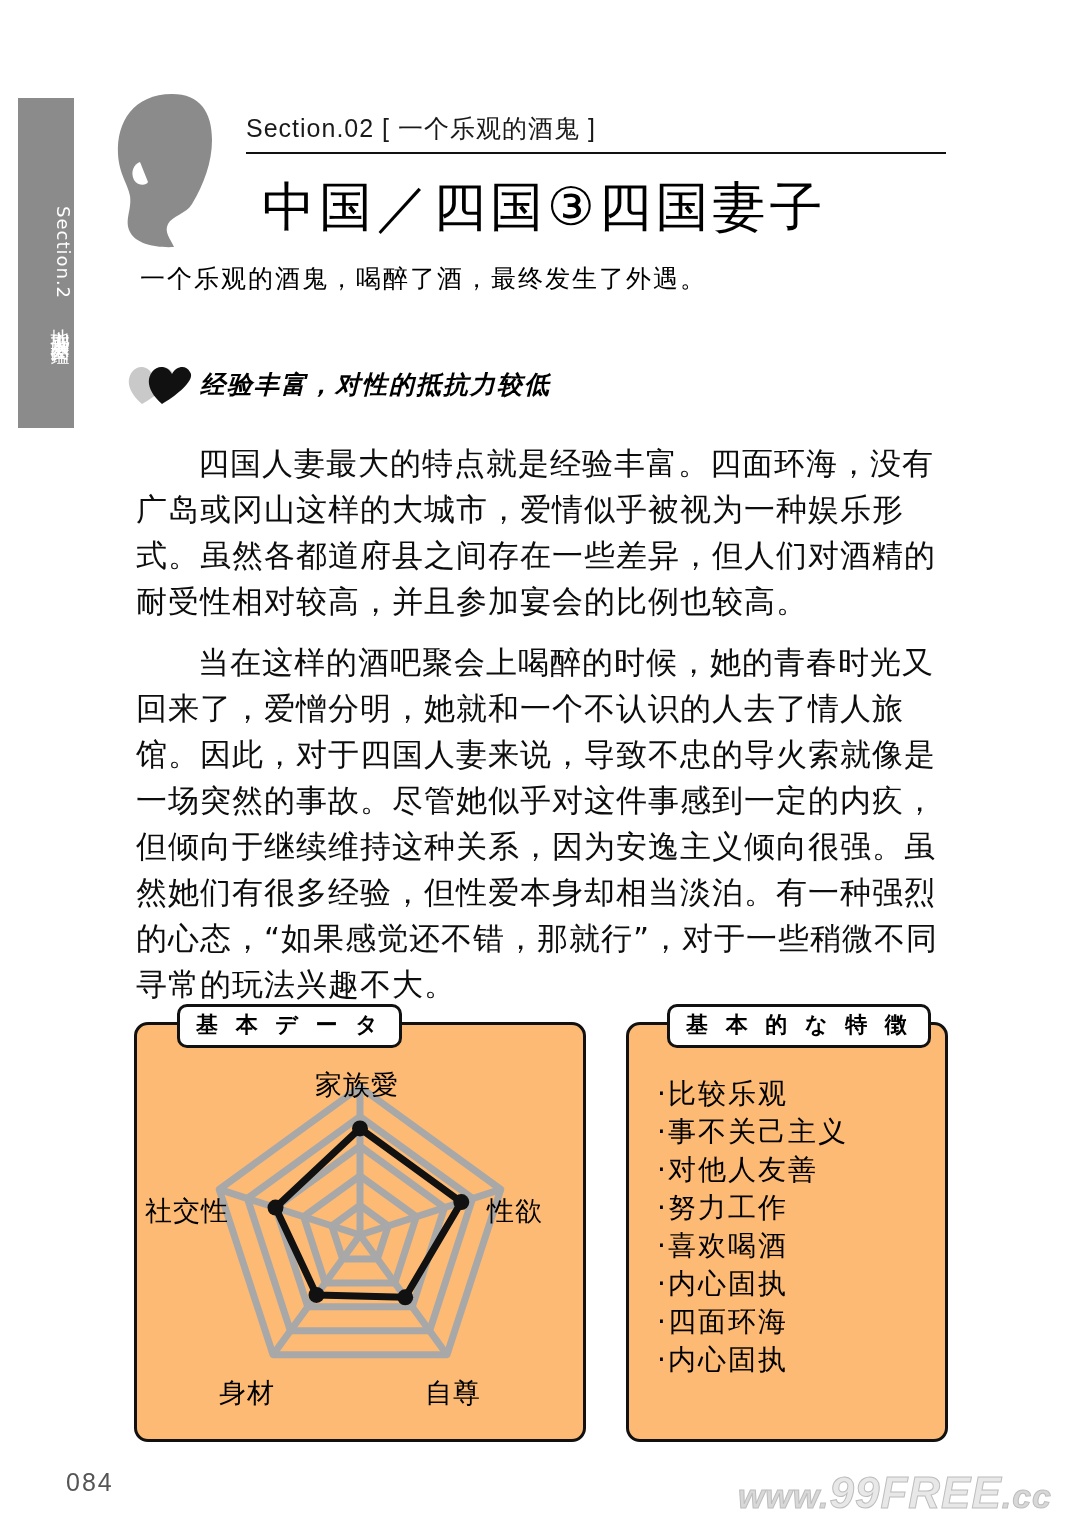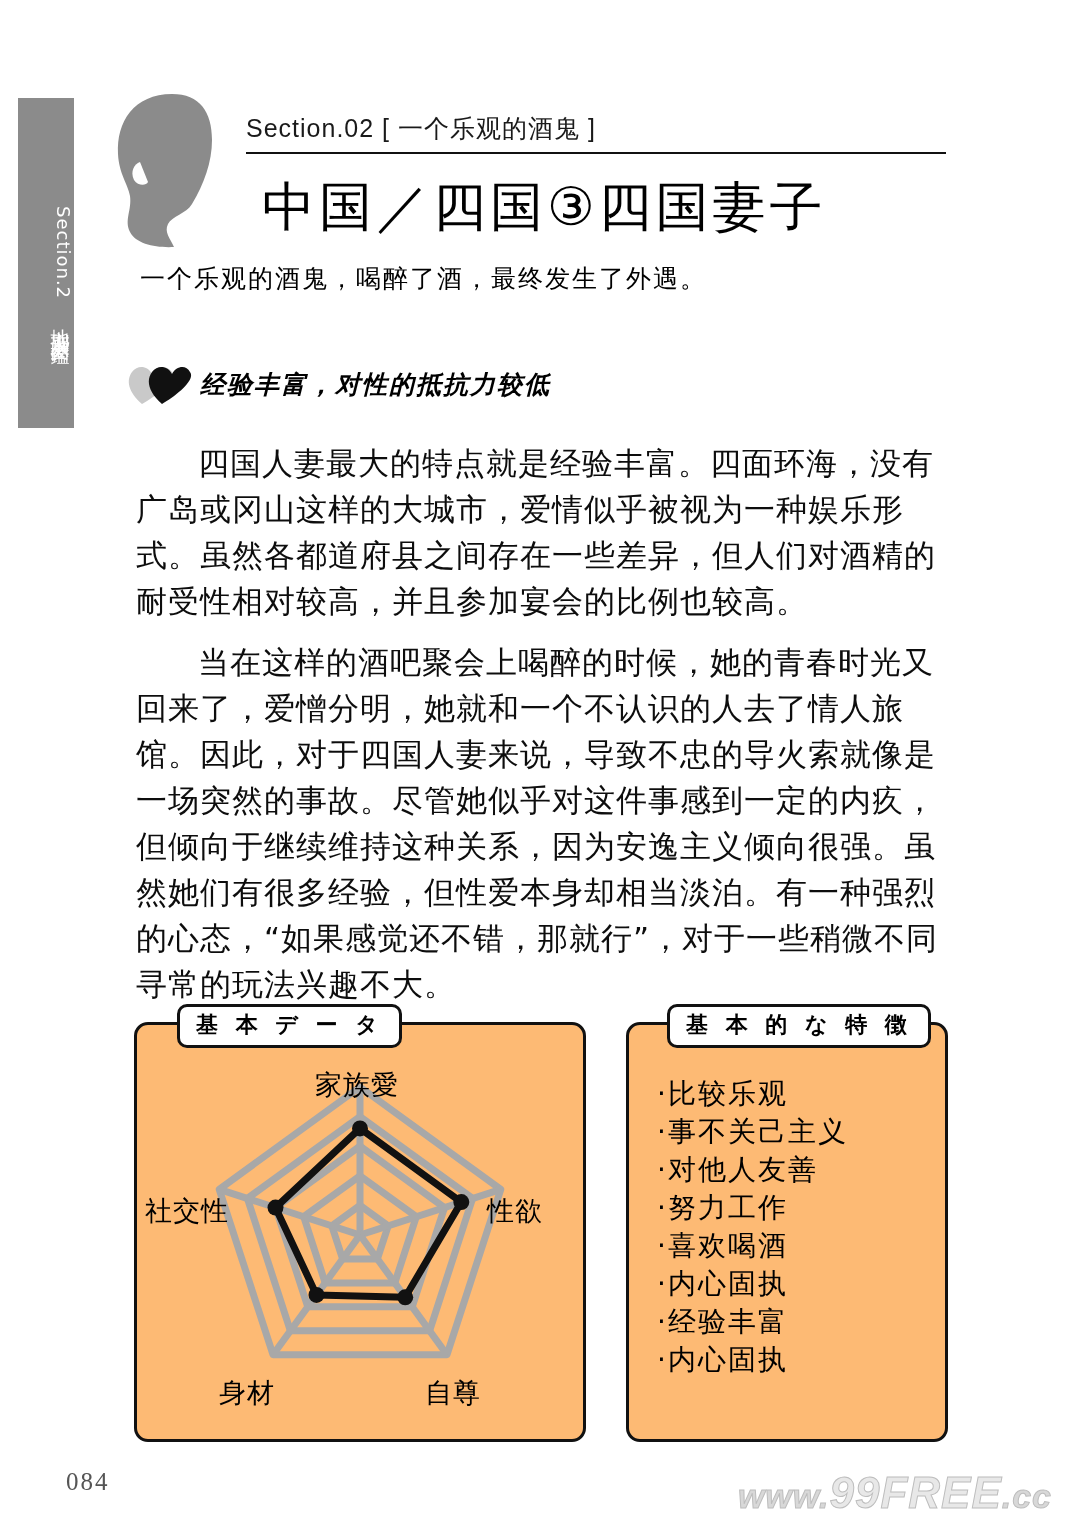--- a/index.html
+++ b/index.html
@@ -192,21 +192,21 @@
   }
 
   
   .page-number {
     position: absolute;
     left: 66px;
     top: 1468px;
     font-size: 25px;
     color: #555;
     letter-spacing: 2px;
-    font-family: Liberation Serif, serif;
+    font-family: Liberation Sans, sans-serif;
   }
   .watermark {
     position: absolute;
     right: 28px;
     top: 1468px;
     font-family: "Liberation Sans", sans-serif;
     font-style: italic;
     font-weight: bold;
     font-size: 34px;
     color: #d8d8d8;
@@ -287,21 +287,21 @@
 
   <div class="panel" id="panel-traits">
     <div class="panel-title">基 本 的 な 特 徴</div>
     <div class="traits-list">
       <div>比较乐观</div>
       <div>事不关己主义</div>
       <div>对他人友善</div>
       <div>努力工作</div>
       <div>喜欢喝酒</div>
       <div>内心固执</div>
-      <div>经验丰富</div>
+      <div>四面环海</div>
       <div>内心固执</div>
     </div>
   </div>
 
   <div class="page-number">084</div>
   <div class="watermark">
     <span>www.</span><span class="big">99FREE</span><span>.cc</span>
   </div>
 
 </div>

